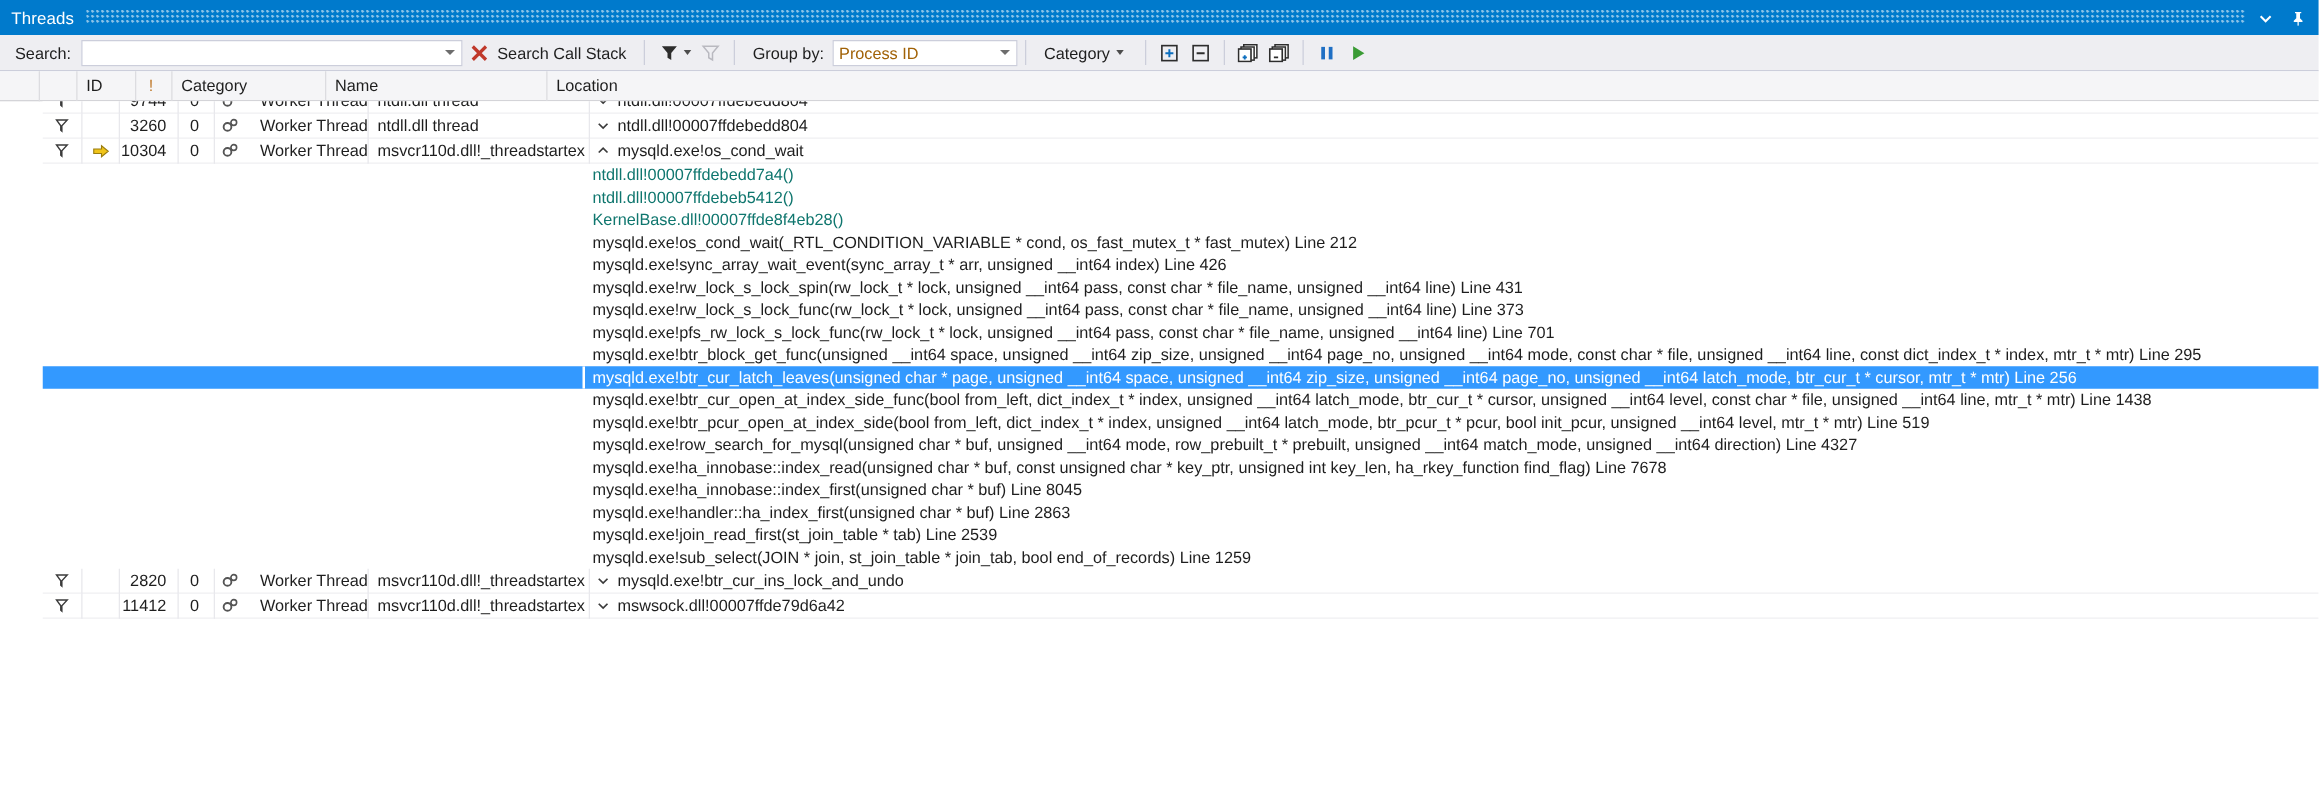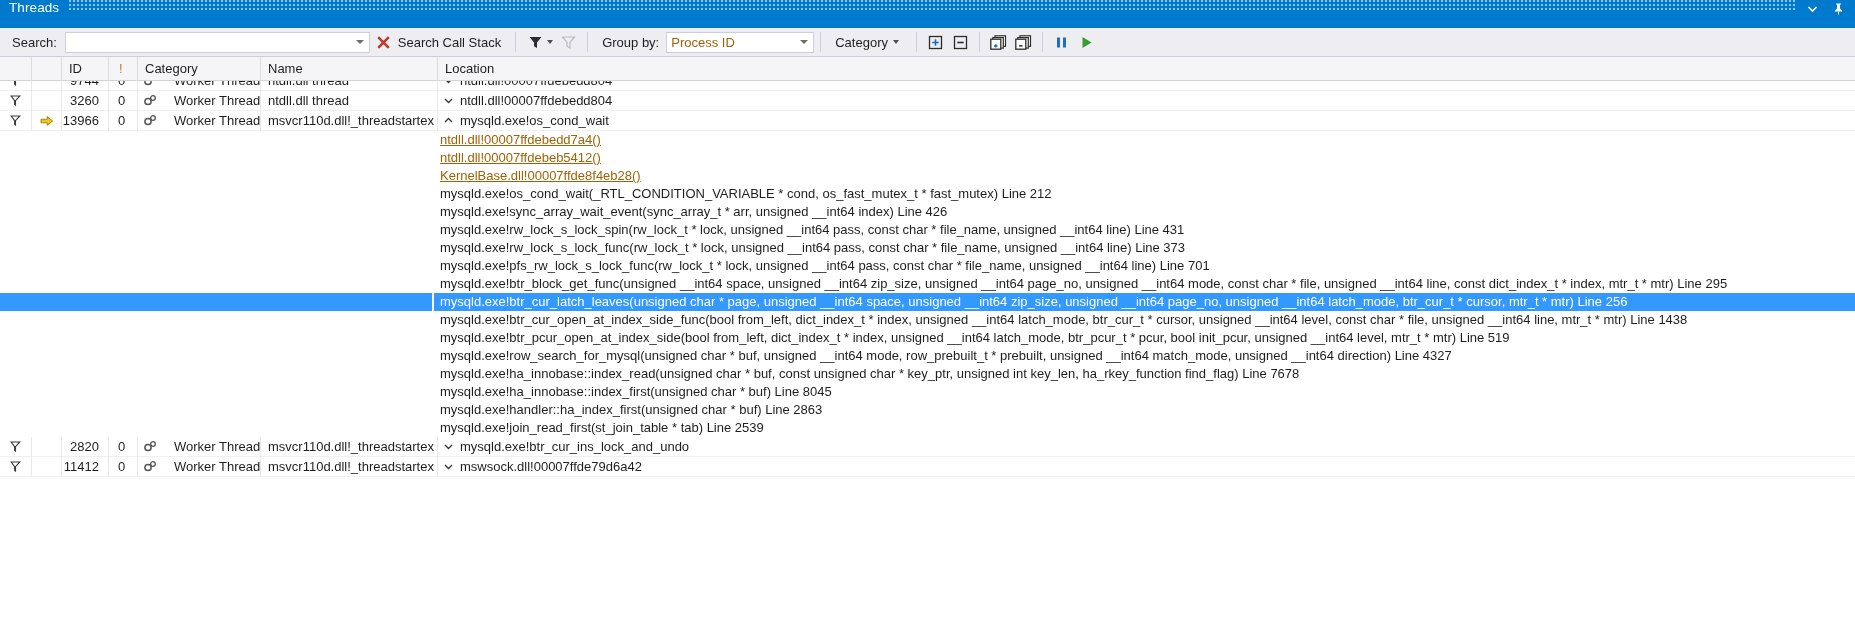--- a/index.html
+++ b/index.html
@@ -12,21 +12,21 @@
     font-size: 13px;
     color: #1e1e1e;
     -webkit-font-smoothing: antialiased;
   }
 
   
   .titlebar {
     height: 28px;
     background: #007acc;
     display: flex;
-    align-items: flex-start;
+    align-items: center;
     position: relative;
   }
   .titlebar-label {
     color: #ffffff;
     font-size: 13.5px;
     padding-left: 9px;
     padding-right: 10px;
     letter-spacing: .1px;
     white-space: nowrap;
   }
@@ -155,20 +155,21 @@
   .hcell.catcol  { width: 123px; }
   .hcell.namecol { width: 177px; }
   .hcell.loccol  { flex: 1; border-right: 0; }
 
   
   .grid-body {
     position: relative;
     height: calc(638px - 28px - 29px - 24px);
     overflow: hidden;
     background: #ffffff;
+    margin-left: 34px;
   }
   .row {
     display: flex;
     align-items: center;
     height: 20px;
     font-size: 13px;
     white-space: nowrap;
   }
   .row.thread { border-bottom: 1px solid #f0f0f2; }
   .cell {
@@ -200,21 +201,21 @@
   .stack-row {
     height: 18px;
     line-height: 18px;
     font-size: 13px;
     padding-left: 440px;
     white-space: nowrap;
     overflow: hidden;
     color: #1e1e1e;
     position: relative;
   }
-  .stack-row.external { color: #a16207; text-decoration: underline; }
+  .stack-row.external { color: #0f766e; }
   .stack-row.selected {
     background: #3399ff;
     color: #ffffff;
   }
   .stack-row.selected::before {
     content: "";
     position: absolute;
     left: 432px; top: 0; bottom: 0;
     width: 2px;
     background: #ffffff;
@@ -410,21 +411,21 @@
     <div class="cell flagcol">
       <svg class="flag-icon" viewBox="0 0 13 13">
           <path d="M2.2 2 H10.8 L6.5 6.6 V11 L5.6 10.2 V6.6 Z" fill="none" stroke="#3b3b3b" stroke-width="1.1"></path>
         </svg>
     </div>
     <div class="cell curcol">
       <svg class="arrow-icon" viewBox="0 0 14 12">
         <path d="M1 4.2 H7.2 V1.6 L12.6 6 L7.2 10.4 V7.8 H1 Z" fill="#f0c419" stroke="#9a7d10" stroke-width="0.9"></path>
       </svg>
     </div>
-    <div class="cell idcol">13966</div>
+    <div class="cell idcol">10304</div>
     <div class="cell bangcol">0</div>
     <div class="cell catcol">
       <svg class="gear-icon" viewBox="0 0 15 13">
           <circle cx="5" cy="7.5" r="3.1" fill="none" stroke="#555" stroke-width="1.5"></circle>
           <circle cx="10" cy="4" r="2.3" fill="none" stroke="#555" stroke-width="1.3"></circle>
         </svg>
       <span>Worker Thread</span>
     </div>
     <div class="cell namecol">msvcr110d.dll!_threadstartex</div>
     <div class="cell loccol">
@@ -446,20 +447,21 @@
     <div class="stack-row">mysqld.exe!pfs_rw_lock_s_lock_func(rw_lock_t * lock, unsigned __int64 pass, const char * file_name, unsigned __int64 line) Line 701</div>
     <div class="stack-row">mysqld.exe!btr_block_get_func(unsigned __int64 space, unsigned __int64 zip_size, unsigned __int64 page_no, unsigned __int64 mode, const char * file, unsigned __int64 line, const dict_index_t * index, mtr_t * mtr) Line 295</div>
     <div class="stack-row selected">mysqld.exe!btr_cur_latch_leaves(unsigned char * page, unsigned __int64 space, unsigned __int64 zip_size, unsigned __int64 page_no, unsigned __int64 latch_mode, btr_cur_t * cursor, mtr_t * mtr) Line 256</div>
     <div class="stack-row">mysqld.exe!btr_cur_open_at_index_side_func(bool from_left, dict_index_t * index, unsigned __int64 latch_mode, btr_cur_t * cursor, unsigned __int64 level, const char * file, unsigned __int64 line, mtr_t * mtr) Line 1438</div>
     <div class="stack-row">mysqld.exe!btr_pcur_open_at_index_side(bool from_left, dict_index_t * index, unsigned __int64 latch_mode, btr_pcur_t * pcur, bool init_pcur, unsigned __int64 level, mtr_t * mtr) Line 519</div>
     <div class="stack-row">mysqld.exe!row_search_for_mysql(unsigned char * buf, unsigned __int64 mode, row_prebuilt_t * prebuilt, unsigned __int64 match_mode, unsigned __int64 direction) Line 4327</div>
     <div class="stack-row">mysqld.exe!ha_innobase::index_read(unsigned char * buf, const unsigned char * key_ptr, unsigned int key_len, ha_rkey_function find_flag) Line 7678</div>
     <div class="stack-row">mysqld.exe!ha_innobase::index_first(unsigned char * buf) Line 8045</div>
     <div class="stack-row">mysqld.exe!handler::ha_index_first(unsigned char * buf) Line 2863</div>
     <div class="stack-row">mysqld.exe!join_read_first(st_join_table * tab) Line 2539</div>
+    <div class="stack-row">mysqld.exe!sub_select(JOIN * join, st_join_table * join_tab, bool end_of_records) Line 1259</div>
   </div>
 
   <div class="row thread">
     <div class="cell flagcol">
       <svg class="flag-icon" viewBox="0 0 13 13">
           <path d="M2.2 2 H10.8 L6.5 6.6 V11 L5.6 10.2 V6.6 Z" fill="none" stroke="#3b3b3b" stroke-width="1.1"></path>
         </svg>
     </div>
     <div class="cell curcol"></div>
     <div class="cell idcol">2820</div>

